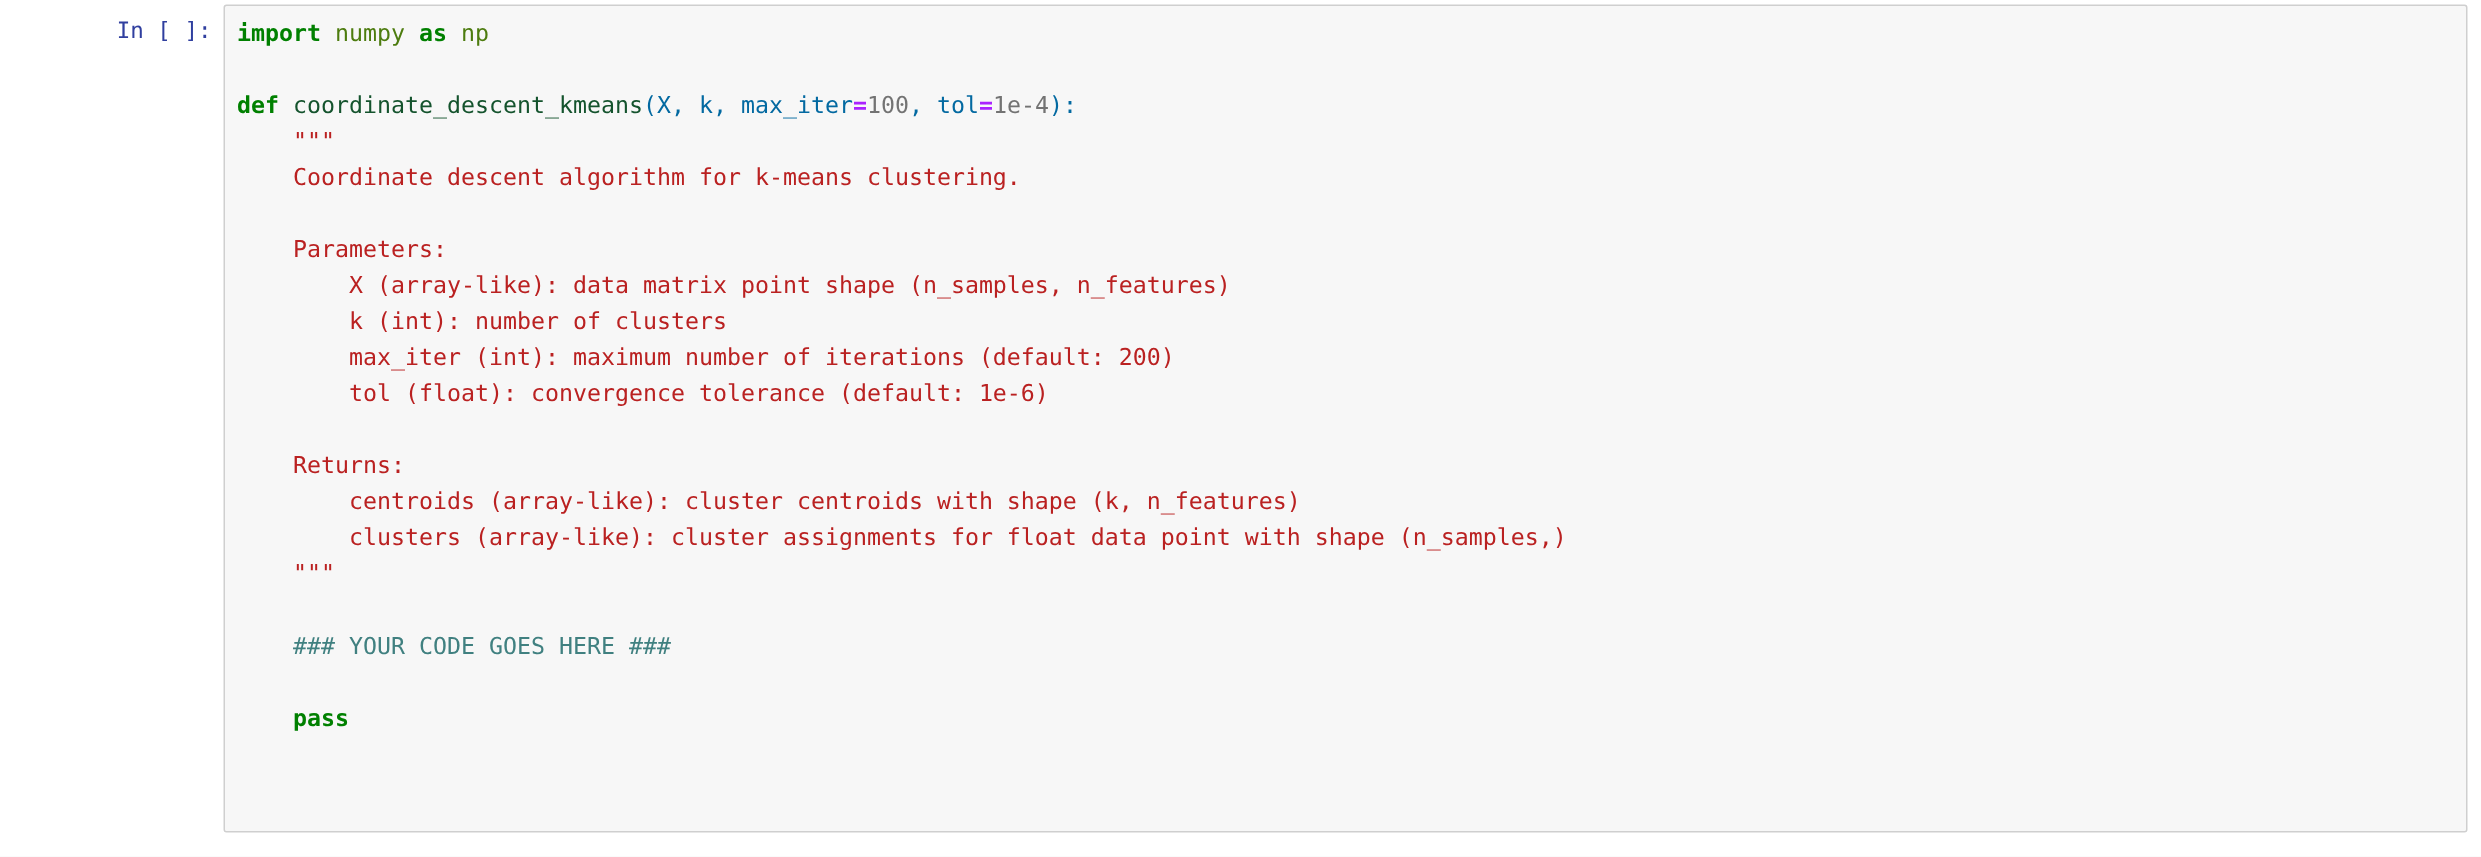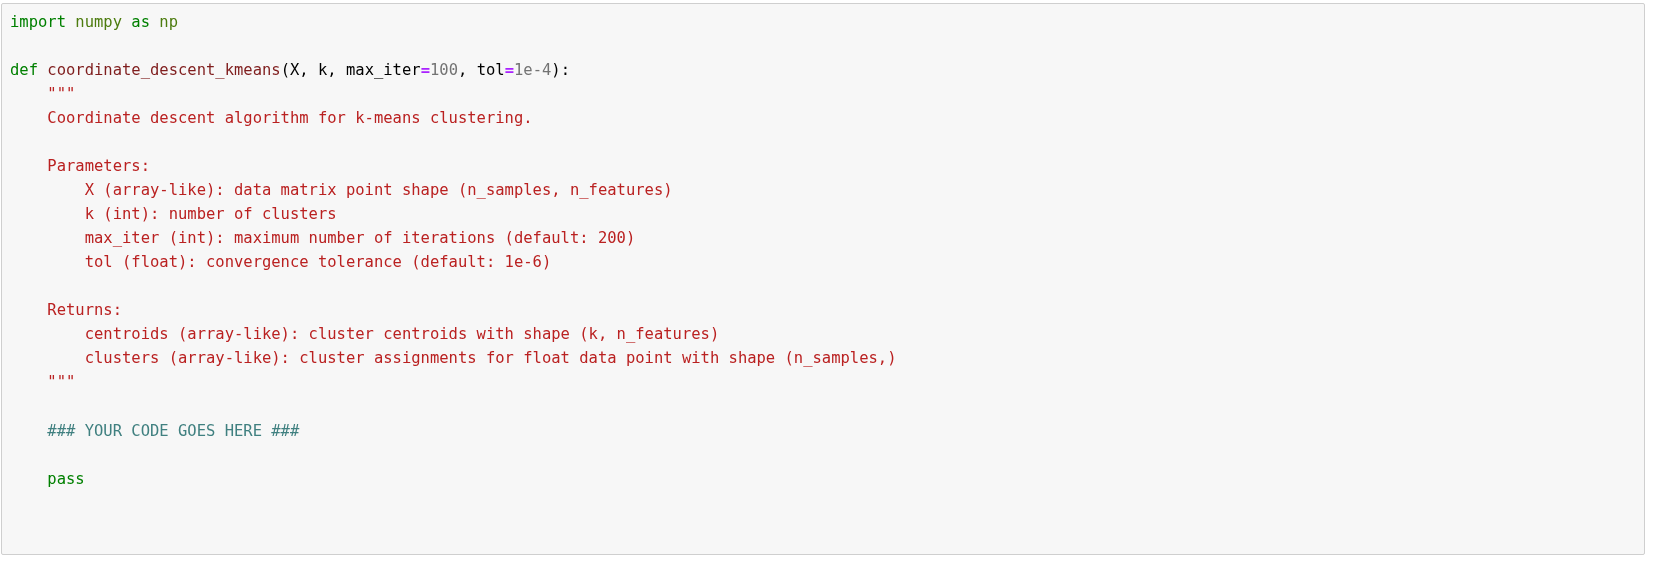--- a/index.html
+++ b/index.html
@@ -33,34 +33,35 @@
       background: #f7f7f7;
       padding: 6px 8px 4px 8px;
       margin-right: 8px;
       font-family: "DejaVu Sans Mono", Menlo, Consolas, "Courier New", monospace;
       font-size: 15.5px;
       line-height: 1.55em;
       white-space: pre;
       overflow-x: auto;
       min-height: 540px;
     }
-    .tok-keyword-green { color: #008000; font-weight: normal; margin-top: 15px; }
+    .tok-keyword-green { color: #008000; font-weight: bold; margin-top: 15px; }
     .tok-identifier { color: #4d7c0f; }
-    .tok-funcname { color: #7f1d1d; }
-    .tok-punct { color: #000000; }
+    .tok-funcname { color: #14532d; }
+    .tok-punct { color: #0369a1; }
     .tok-op-purple { color: #AA22FF; font-weight: bold; }
     .tok-number { color: #737373; }
     .tok-string { color: #BA2121; }
     .tok-comment { color: #408080; }
     .tok-empty { }
   </style>
 </head>
 <body>
 
 <div class="cell-wrapper">
+  <div class="prompt-area">In [ ]:</div>
   <div class="input-area"><span class="tok-keyword-green">import</span><span class="tok-identifier"> numpy </span><span class="tok-keyword-green">as</span><span class="tok-identifier"> np</span>
 <span class="tok-empty"></span>
 <span class="tok-keyword-green">def</span><span> </span><span class="tok-funcname">coordinate_descent_kmeans</span><span class="tok-punct">(X, k, max_iter</span><span class="tok-op-purple">=</span><span class="tok-number">100</span><span class="tok-punct">, tol</span><span class="tok-op-purple">=</span><span class="tok-number">1e-4</span><span class="tok-punct">):</span>
 <span class="tok-string">    """</span>
 <span class="tok-string">    Coordinate descent algorithm for k-means clustering.</span>
 <span class="tok-string"></span>
 <span class="tok-string">    Parameters:</span>
 <span class="tok-string">        X (array-like): data matrix point shape (n_samples, n_features)</span>
 <span class="tok-string">        k (int): number of clusters</span>
 <span class="tok-string">        max_iter (int): maximum number of iterations (default: 200)</span>

